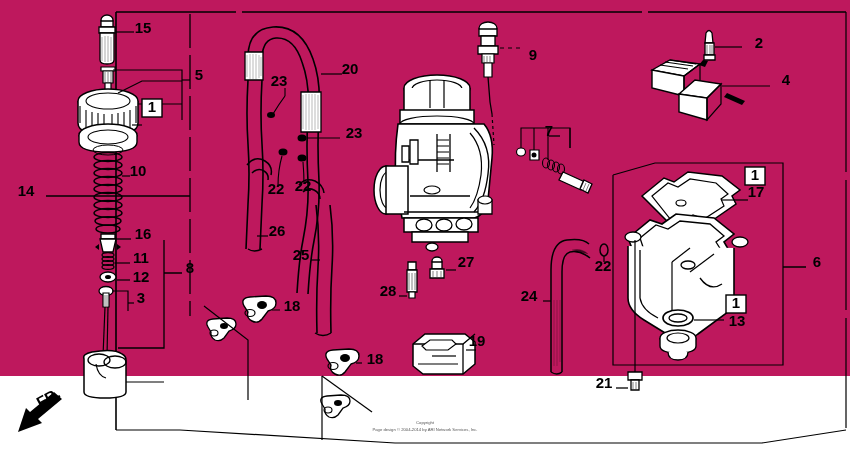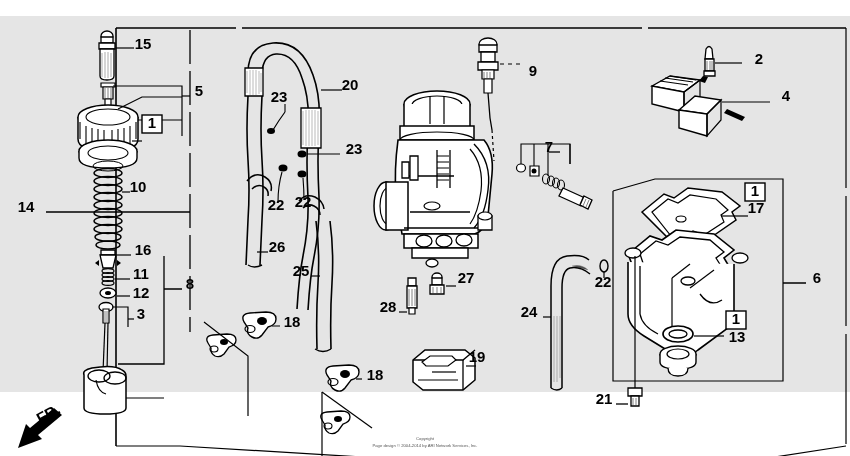--- a/index.html
+++ b/index.html
@@ -1,18 +1,18 @@
 <!DOCTYPE html>
 <html><head>
 <meta charset="utf-8">
 <style>
   html,body{margin:0;padding:0;background:#fff;}
   body{width:850px;height:456px;overflow:hidden;
        font-family:"Liberation Sans",sans-serif;}
-  #sheet{position:relative;width:850px;height:376px;background:#e5e5e5;margin-top:16px;}
+  #sheet{position:relative;width:850px;height:376px;background:#be185d;}
   #sheet svg{position:absolute;left:0;top:0;}
   .ln{fill:none;stroke:#000;}
   .fillw{fill:#fff;stroke:#000;}
   .solid{fill:#000;stroke:none;}
   .callout{font-family:"Liberation Sans",sans-serif;font-weight:bold;
            font-size:15px;fill:#000;}
   .cpy{font-family:"Liberation Sans",sans-serif;font-size:4.2px;fill:#555;}
   .frtxt{font-family:"Liberation Sans",sans-serif;font-weight:bold;
          font-size:15px;fill:#000;}
 </style>

